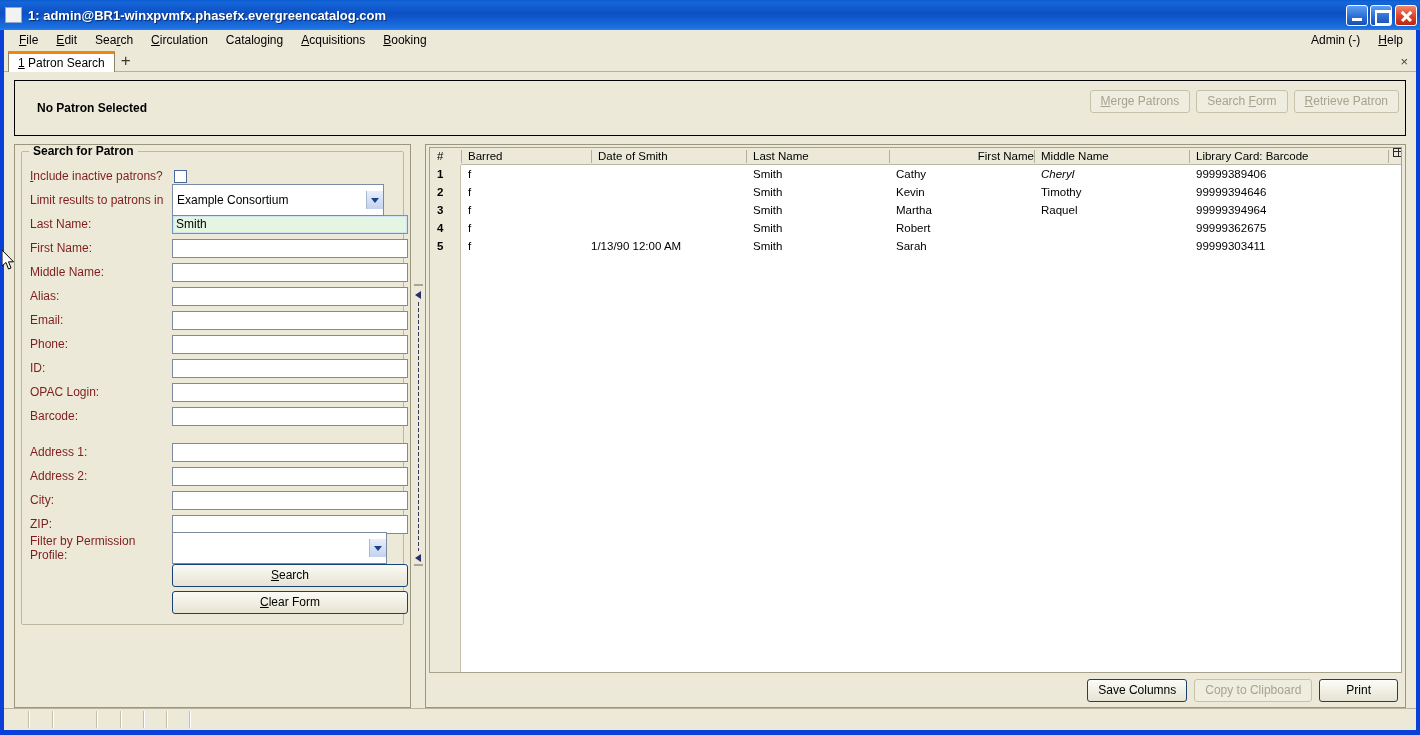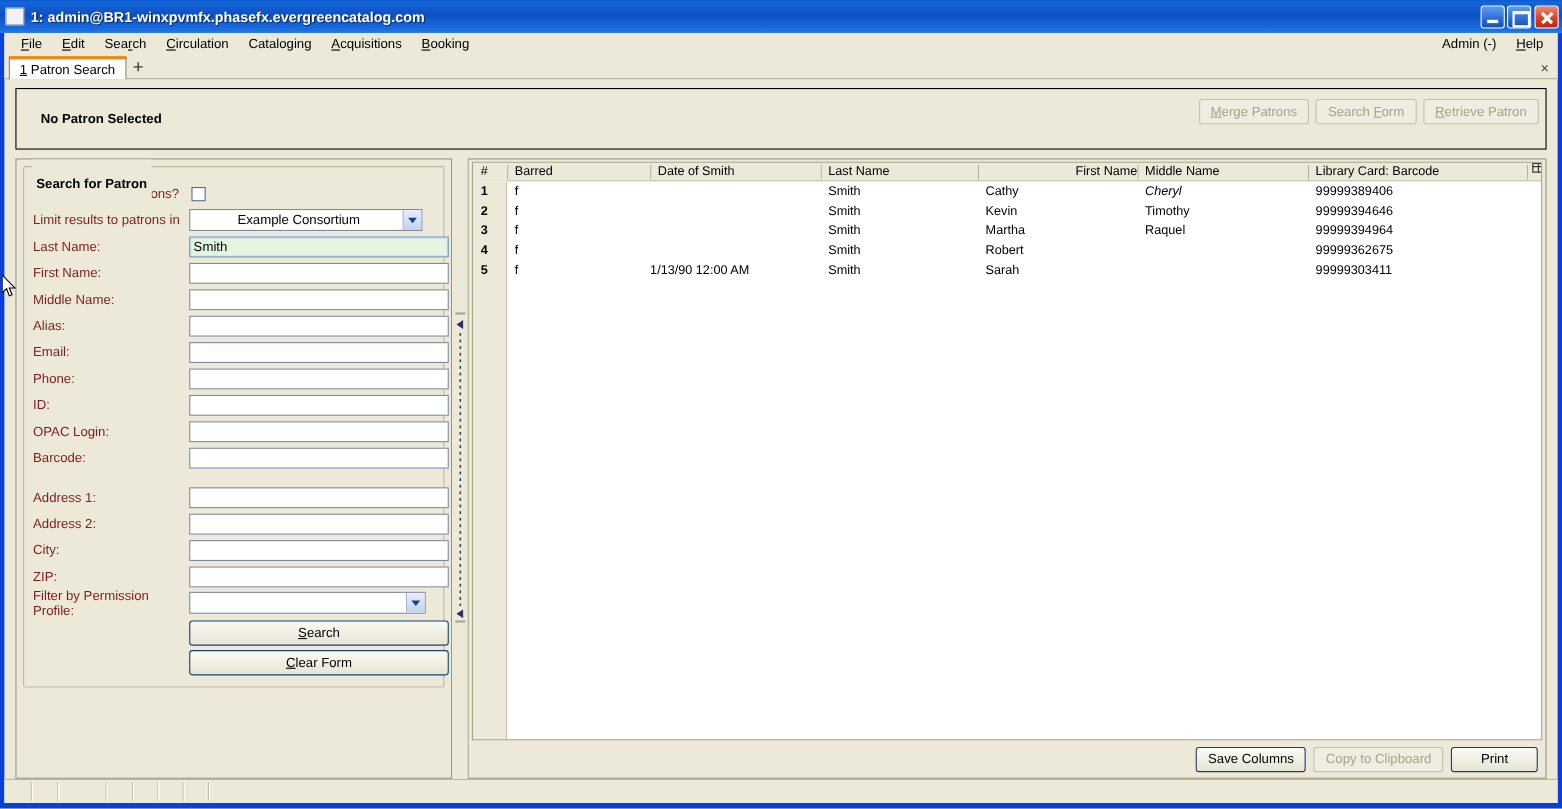--- a/index.html
+++ b/index.html
@@ -197,21 +197,21 @@
     margin: 6px 6px 0 6px;
     border: 1px solid #bdb9a0;
     border-radius: 2px;
     padding: 0 8px 10px 8px;
     position: relative;
   }
   #search-group-title {
     position: absolute;
     left: 7px; top: -8px;
     background: #ece9d8;
-    padding: 16px 4px;
+    padding: 0 4px;
     font-weight: bold;
     font-size: 12px;
   }
   .frow {
     display: flex; align-items: center;
     height: 24px;
     margin-top: 0px;
   }
   .flabel {
     width: 142px;
@@ -239,29 +239,28 @@
   .fcheck {
     width: 13px; height: 13px;
     border: 1px solid #4a6b9a;
     background: #ffffff;
     margin-left: 2px;
     cursor: default;
   }
   .fselect {
     flex: 0 0 180px;
     width: 180px;
-    height: 20px;
+    height: 32px;
     border: 1px solid #7c8ba1;
     background: #ffffff;
     font-size: 12px;
     display: flex; align-items: center;
     padding: 0 0 0 4px;
     position: relative;
     cursor: default;
-    text-align: center;
   }
   .fselect.wide { flex: 0 0 212px; width: 212px; }
   .fselect .sel-text { flex: 1 1 auto; white-space: nowrap; overflow: hidden; }
   .fselect .arrowbox {
     width: 17px; height: 18px;
     margin-right: 0px;
     background: linear-gradient(to bottom, #e8eefb, #c3d2ee);
     border-left: 1px solid #a8b6ce;
     display: flex; align-items: center; justify-content: center;
     flex: 0 0 17px;

